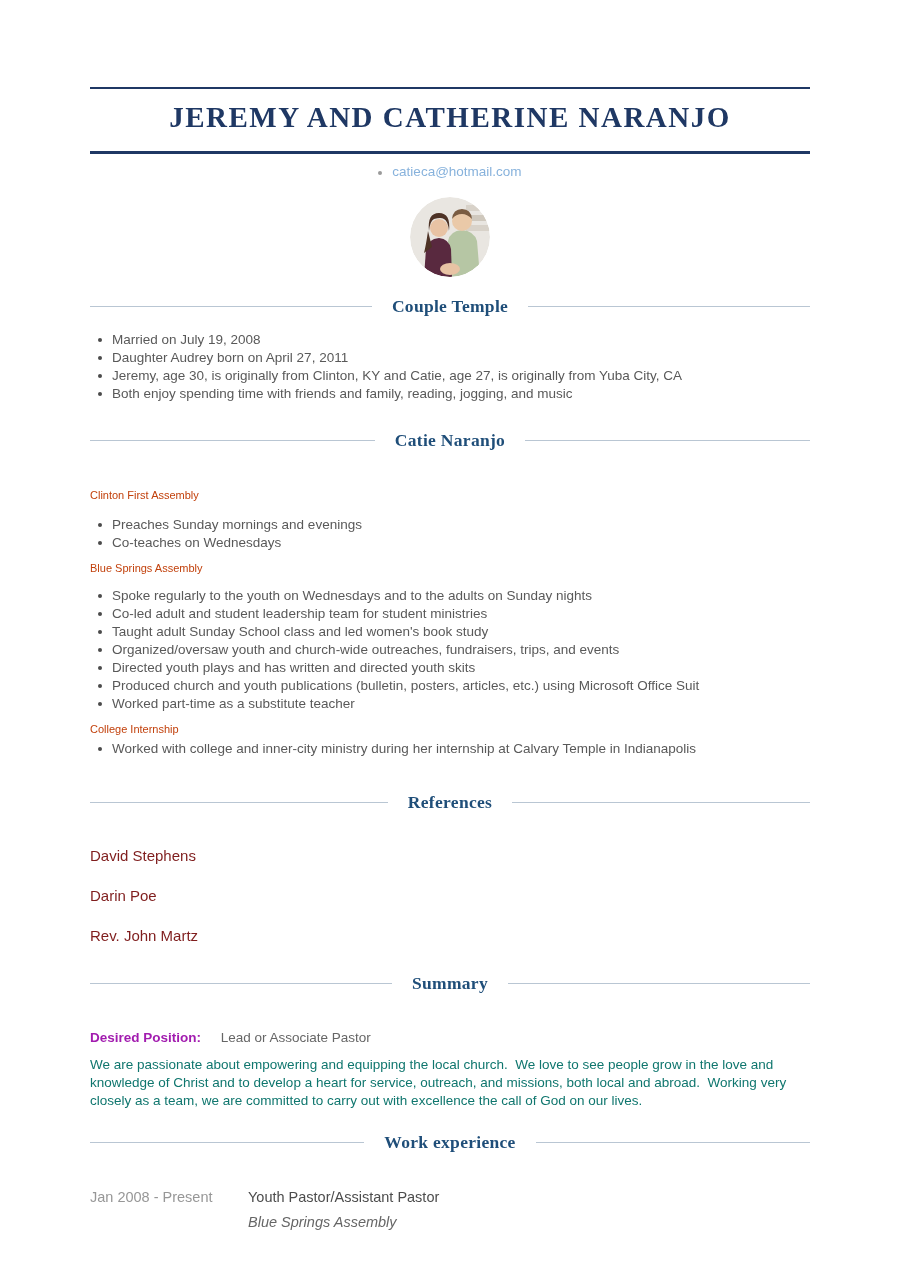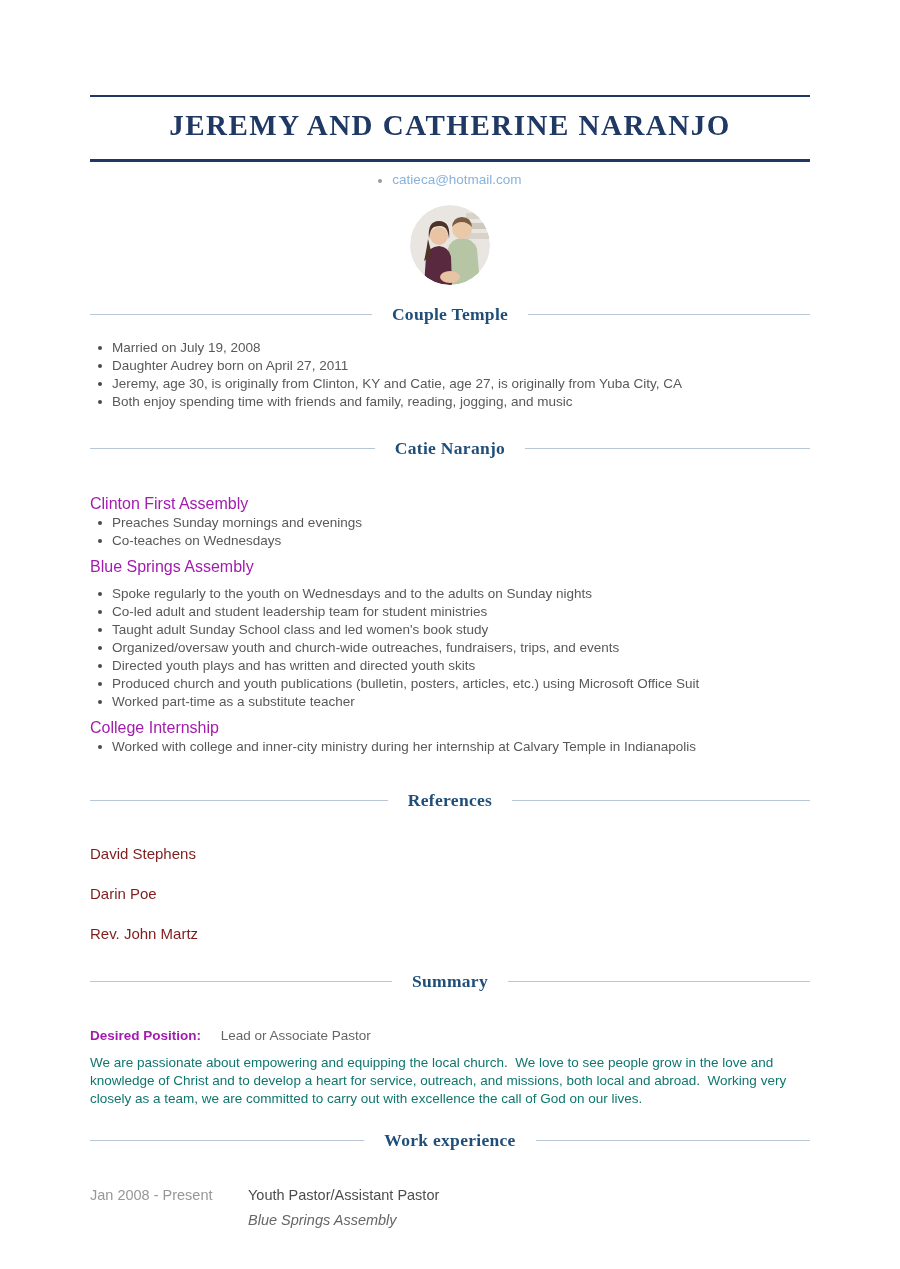--- a/index.html
+++ b/index.html
@@ -2,21 +2,21 @@
 <html><head>
 <meta charset="utf-8">
 <style>
   * { margin: 0; padding: 0; box-sizing: border-box; }
   html, body {
     width: 900px; height: 1269px;
     background: #ffffff;
     overflow: hidden;
     font-family: "Liberation Sans", "DejaVu Sans", sans-serif;
   }
-  .page { width: 900px; height: 1269px; padding: 8px 90px; overflow: hidden; }
+  .page { width: 900px; height: 1269px; padding: 0 90px; overflow: hidden; }
 
   
   .top-rule { margin-top: 87px; border-top: 2px solid #1f3864; }
   .doc-title {
     margin-top: 8px;
     font-family: "Liberation Serif", "DejaVu Serif", serif;
     font-weight: 700;
     font-size: 29px;
     line-height: 40px;
     letter-spacing: 1.5px;
@@ -59,23 +59,23 @@
   .body-text, li { font-size: 13.5px; color: #595959; }
   ul.bullets { list-style: none; margin-top: 15px; }
   ul.bullets li { line-height: 18px; padding-left: 22px; position: relative; }
   ul.bullets li::before {
     content: "";
     position: absolute; left: 8px; top: 7px;
     width: 4px; height: 4px; border-radius: 50%; background: #4a4a4a;
   }
   .cp-list { margin-top: 29px; }
 
-  .group-label { font-size: 16px; line-height: 17px; color: #a21caf; }
+  .group-label { font-size: 11px; line-height: 17px; color: #c2410c; }
   .group-clinton { margin-top: 37px; }
-  .group-clinton ul { margin-top: 2px; }
+  .group-clinton ul { margin-top: 12px; }
   .group-bluesprings { margin-top: 8px; }
   .group-bluesprings ul { margin-top: 10px; }
   .group-college { margin-top: 8px; }
   .group-college ul { margin-top: 2px; }
 
   
   .ref-list { margin-top: 36px; }
   .ref-name { font-size: 15px; line-height: 16px; color: #7f1d1d; margin-bottom: 24px; }
 
   

